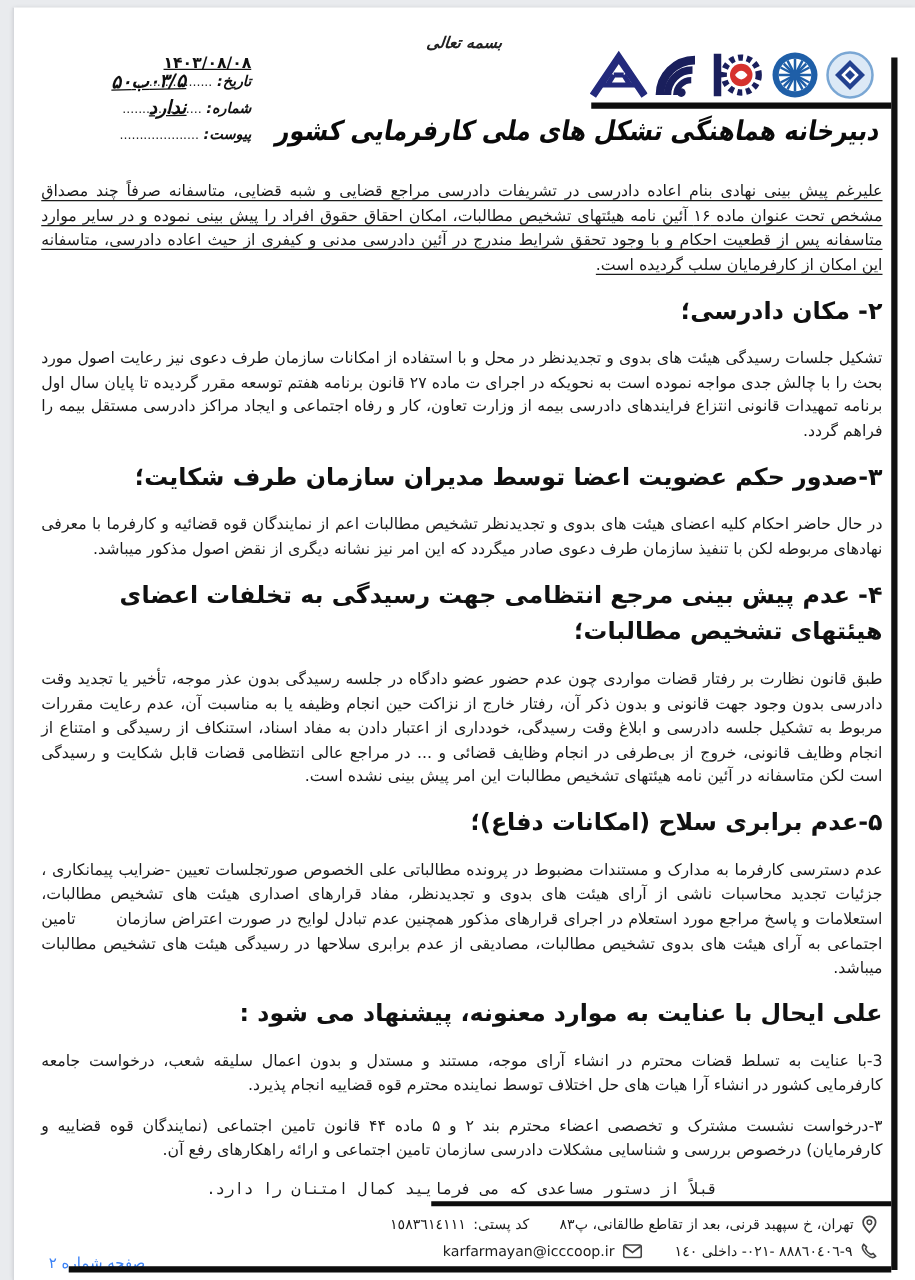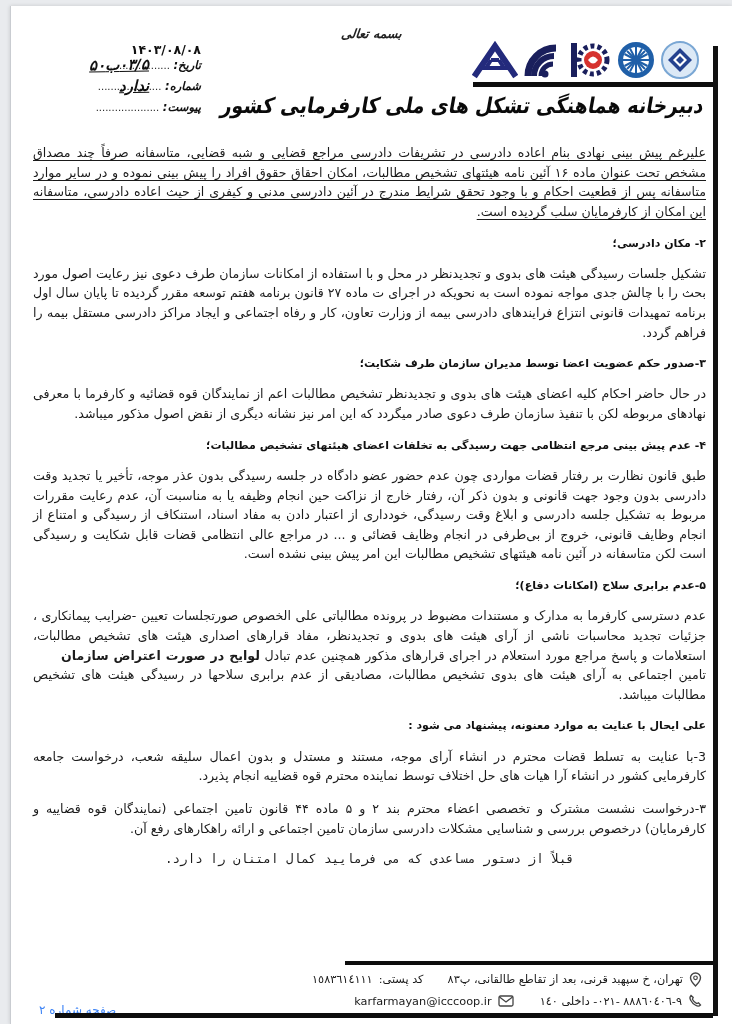--- a/index.html
+++ b/index.html
@@ -28,21 +28,21 @@
     font-size:12.5px;font-style:italic;font-weight:bold;color:#222;
     transform:skewX(-6deg);
   }
   
   .meta{
     position:absolute;left:20px;top:36px;width:170px;
     font-size:11.5px;color:#111;direction:rtl;text-align:left;
   }
   .meta .date-top{
     text-align:right;font-weight:bold;font-size:12.5px;letter-spacing:.5px;
-    padding-left:58px;margin-bottom:1px;direction:ltr;
+    padding-left:58px;margin-bottom:1px;direction:ltr;text-decoration:underline;
   }
   .meta-row{position:relative;height:21px;white-space:nowrap;text-align:right;}
   .meta-row .lbl{font-style:italic;font-weight:bold;font-size:11.5px;margin-top:36px;}
   .meta-row .dots{letter-spacing:1.5px;color:#222;font-size:10px;}
   .meta-row .stamp{
     position:absolute;top:-2px;right:52px;
     font-size:15px;font-weight:bold;font-style:italic;color:#101010;
     transform:rotate(-1deg);
     text-decoration:underline;
   }
@@ -65,23 +65,23 @@
   .content{
     position:absolute;top:137px;right:26px;left:22px;
     font-size:12.6px;line-height:1.56;text-align:justify;color:#1b1b1b;
   }
   .para{margin:0 0 13px;}
   .intro{
     text-decoration:underline;
     text-underline-offset:3px;
   }
   .sec-heading{
-    font-weight:bold;font-size:11px;margin:1px 0 12px;text-align:right;color:#111;
-  }
-  .bold{font-weight:bold;margin-left:28px;}
+    font-weight:bold;font-size:19px;margin:1px 0 12px;text-align:right;color:#111;
+  }
+  .bold{font-weight:normal;margin-left:28px;}
   .closing{text-align:center;margin:1px 0 0;font-family:Liberation Mono, monospace;}
   
   .page-number{
     position:absolute;left:28px;top:997px;font-size:12px;color:#3b82f6;
   }
   .footer-rule-top{
     position:absolute;top:955px;right:19px;width:368px;height:4px;background:#0d0d0d;
   }
   .footer-rule-bottom{
     position:absolute;top:1007px;right:19px;left:44px;height:5px;background:#0d0d0d;

